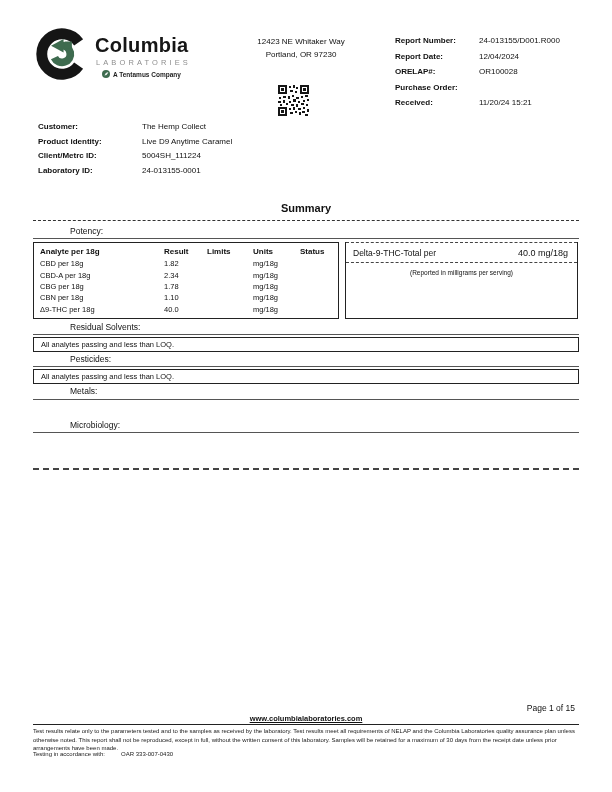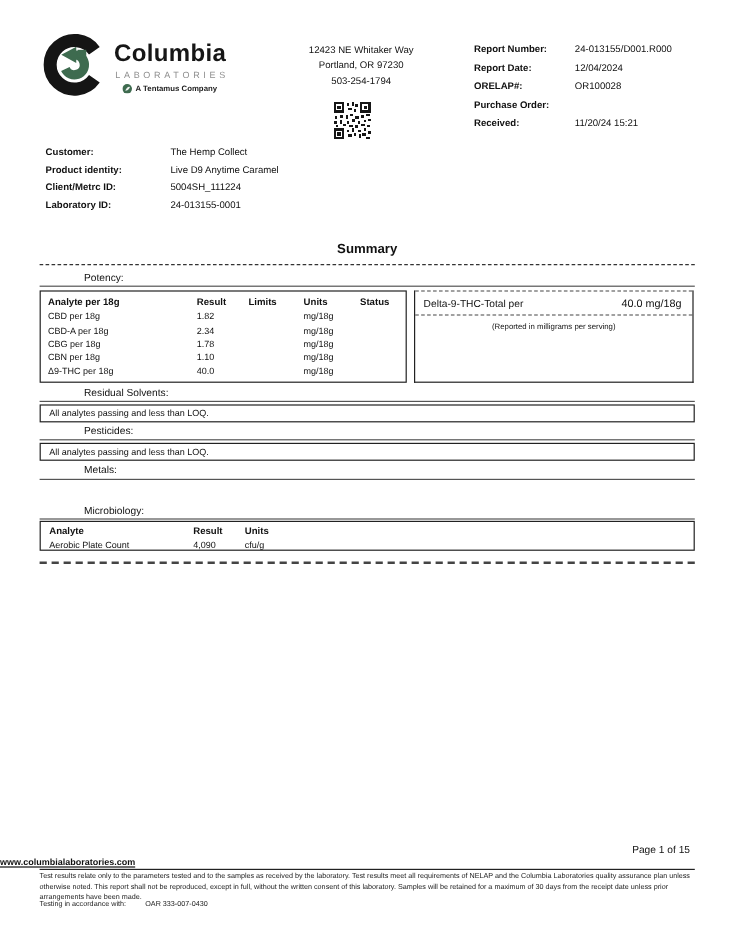--- a/index.html
+++ b/index.html
@@ -58,21 +58,21 @@
   .micro-box{position:absolute;left:33px;top:434px;width:546px;height:25px;
              border:1.2px solid #222;box-sizing:border-box;}
   .micro-box table{width:100%;border-collapse:collapse;table-layout:fixed;font-size:7.5px;}
   .micro-box th{font-size:8px;text-align:left;padding:3px 0 1px 0;}
   .micro-box td{padding:1.5px 0;}
   .micro-box th:first-child,.micro-box td:first-child{padding-left:7px;}
   .dash2{position:absolute;top:468px;left:33px;width:546px;border-top:2px dashed #444;}
 
   
   .page-num{position:absolute;top:703px;right:37px;font-size:8.5px;}
-  .website{position:absolute;top:714px;left:0;width:612px;font-size:7.5px;
+  .website{position:absolute;top:714px;left:0;width:612px;text-align:center;font-size:7.5px;
            font-weight:bold;text-decoration:underline;color:#111;}
   .footer-rule{position:absolute;top:724px;left:33px;width:546px;border-top:1.5px solid #222;}
   .disclaimer{position:absolute;top:727px;left:33px;width:546px;font-size:6px;
               line-height:1.45;color:#222;}
   .accordance{position:absolute;top:751px;left:33px;font-size:6px;color:#222;display:flex;}
   .accordance .acc-value{margin-left:16px;}
 </style>
 </head>
 <body>
 
@@ -94,21 +94,20 @@
           <path d="M3 7 Q5 2 8 3 Q6 7 3 7z" fill="#fff" opacity="0.9"></path>
         </svg>
         <span>A Tentamus Company</span>
       </div>
     </div>
   </div>
 
   <div class="address">
     <div>12423 NE Whitaker Way</div>
     <div>Portland, OR 97230</div>
-    <div>503-254-1794</div>
   </div>
 
   <svg class="qr" viewBox="0 0 33 33" shape-rendering="crispEdges">
     <rect width="33" height="33" fill="#fff"></rect>
     <g fill="#161616">
       <path fill-rule="evenodd" d="M1 1h9v9H1z M3 3v5h5V3z"></path>
       <path fill-rule="evenodd" d="M23 1h9v9h-9z M25 3v5h5V3z"></path>
       <path fill-rule="evenodd" d="M1 23h9v9H1z M3 25v5h5v-5z"></path>
       <rect x="4" y="4" width="3" height="3"></rect>
         <rect x="26" y="4" width="3" height="3"></rect>
@@ -275,43 +274,20 @@
   <div class="sec-rule" style="top:366px"></div>
   <div class="result-box" style="top:369px">
     <span>All analytes passing and less than LOQ.</span>
   </div>
 
   <div class="sec-label" style="top:386px">Metals:</div>
   <div class="sec-rule" style="top:399px"></div>
 
   <div class="sec-label" style="top:420px">Microbiology:</div>
   <div class="sec-rule" style="top:432px"></div>
-  <div class="micro-box">
-    <table>
-      <colgroup>
-          <col style="width:127px">
-          <col style="width:43px">
-          <col>
-        </colgroup>
-      <thead>
-        <tr>
-          <th>Analyte</th>
-          <th>Result</th>
-          <th>Units</th>
-        </tr>
-      </thead>
-      <tbody>
-        <tr>
-          <td>Aerobic Plate Count</td>
-          <td>4,090</td>
-          <td>cfu/g</td>
-        </tr>
-      </tbody>
-    </table>
-  </div>
   <div class="dash2"></div>
 
   <div class="page-num">Page 1 of 15</div>
   <div class="website">www.columbialaboratories.com</div>
   <div class="footer-rule"></div>
   <div class="disclaimer">Test results relate only to the parameters tested and to the samples as received by the laboratory. Test results meet all requirements of NELAP and the Columbia Laboratories quality assurance plan unless otherwise noted. This report shall not be reproduced, except in full, without the written consent of this laboratory. Samples will be retained for a maximum of 30 days from the receipt date unless prior arrangements have been made.</div>
   <div class="accordance">
     <span>Testing in accordance with:</span>
     <span class="acc-value">OAR 333-007-0430</span>
   </div>

